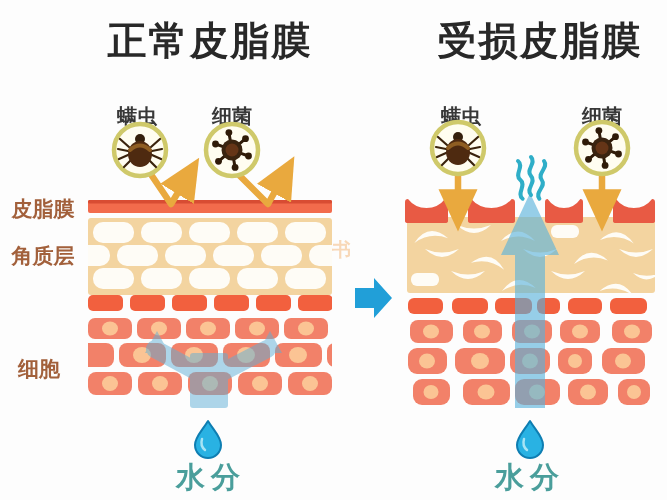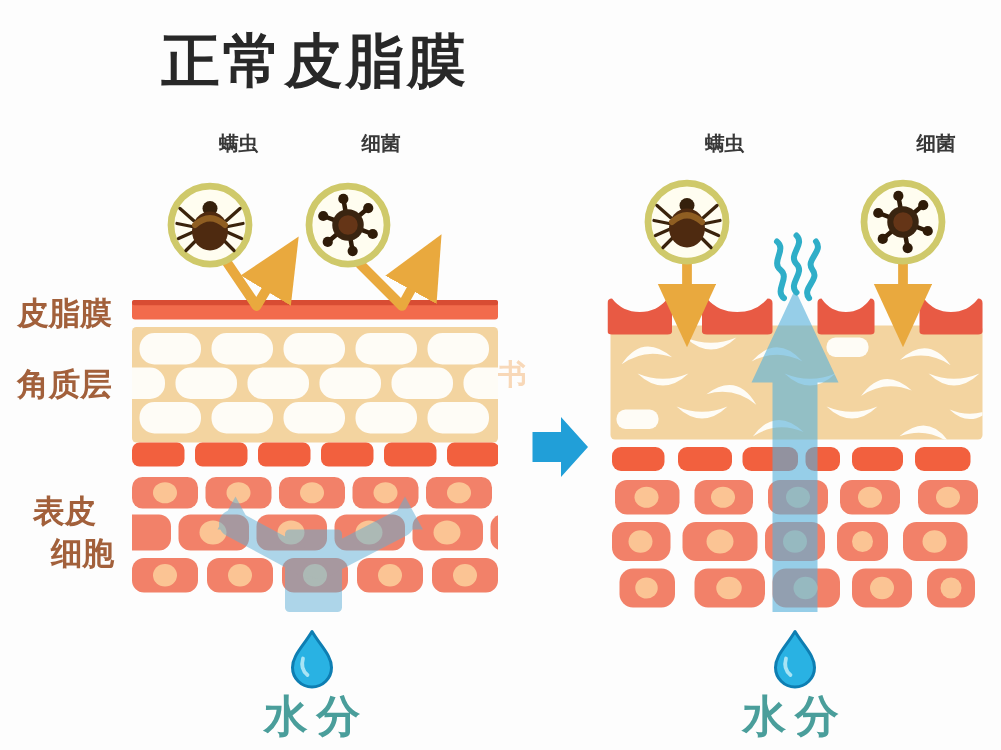--- a/index.html
+++ b/index.html
@@ -7,21 +7,21 @@
     width:667px;height:500px;position:relative;overflow:hidden;
     background:#fdfdfd;
     font-family:"Liberation Sans", sans-serif;
   }
   .abs{position:absolute;}
   .panel-title{
     font-size:39px;font-weight:700;color:#282828;letter-spacing:2px;
     text-align:center;white-space:nowrap;
   }
   .microbe-label{
-    font-size:13px;font-weight:700;color:#383838;text-align:right;width:70px;
+    font-size:20px;font-weight:700;color:#383838;text-align:center;width:70px;margin-top:16px;
   }
   .layer-label{
     font-size:21px;font-weight:700;color:#a2603b;width:78px;text-align:center;
     white-space:nowrap;
   }
   .water-label{
     font-size:29px;font-weight:700;color:#4a9e9b;width:90px;text-align:center;
     letter-spacing:6px;padding-left:6px;box-sizing:border-box;
   }
   .watermark{
@@ -29,30 +29,30 @@
     letter-spacing:1px;white-space:nowrap;
   }
   svg{display:block;}
 </style>
 </head>
 <body>
 
 <div class="abs" style="left:0;top:0;width:667px;height:500px;">
 
   <div class="abs panel-title" style="left:85px;top:14px;width:250px;">正常皮脂膜</div>
+  <div class="abs panel-title" style="left:415px;top:14px;width:250px;">受损皮脂膜</div>
 
   <div class="abs microbe-label" style="left:102px;top:87px;">螨虫</div>
   <div class="abs microbe-label" style="left:197px;top:87px;">细菌</div>
   <div class="abs microbe-label" style="left:426px;top:87px;">螨虫</div>
   <div class="abs microbe-label" style="left:567px;top:87px;">细菌</div>
 
   <div class="abs layer-label" style="left:4px;top:195px;">皮脂膜</div>
   <div class="abs layer-label" style="left:4px;top:242px;">角质层</div>
-  <div class="abs layer-label" style="left:4px;top:327px;">表皮</div>
-  <div class="abs layer-label" style="left:16px;top:355px;">细胞</div>
+  <div class="abs layer-label" style="left:0;top:355px;">细胞</div>
 
   <div class="abs water-label" style="left:163px;top:458px;">水分</div>
   <div class="abs water-label" style="left:482px;top:458px;">水分</div>
 
   <div class="abs watermark" style="left:292px;top:237px;">小红书</div>
 
   <svg class="abs" style="left:85px;top:85px;" width="250" height="405" viewBox="0 0 250 405">
     <defs>
       <marker id="ahL" markerWidth="7" markerHeight="7" refX="3.2" refY="3" orient="auto">
         <path d="M0,0 L6.5,3 L0,6 Z" fill="#E9A93E"></path>

